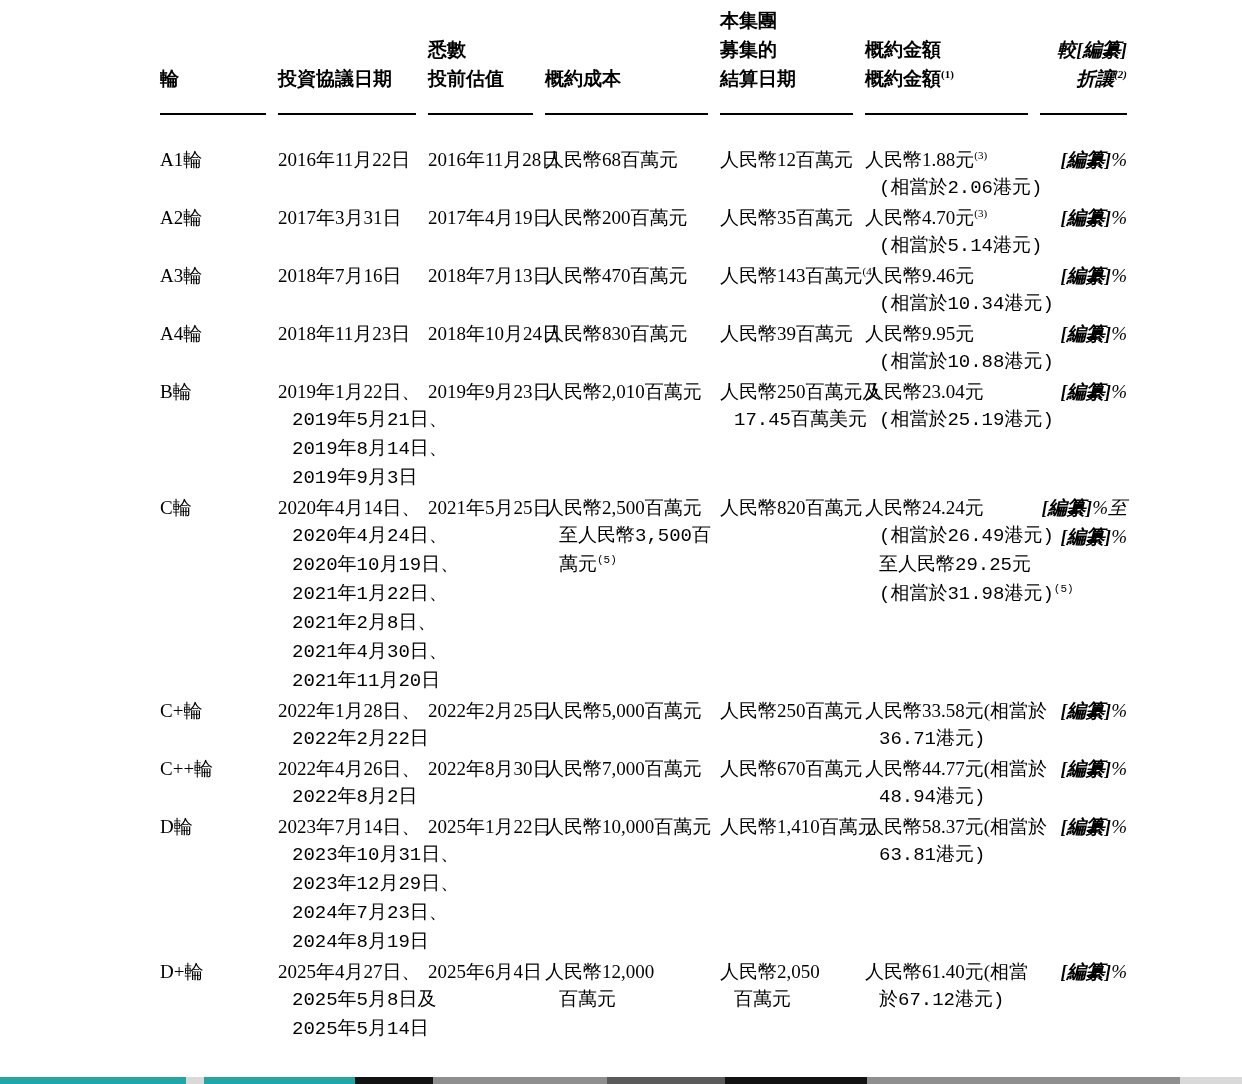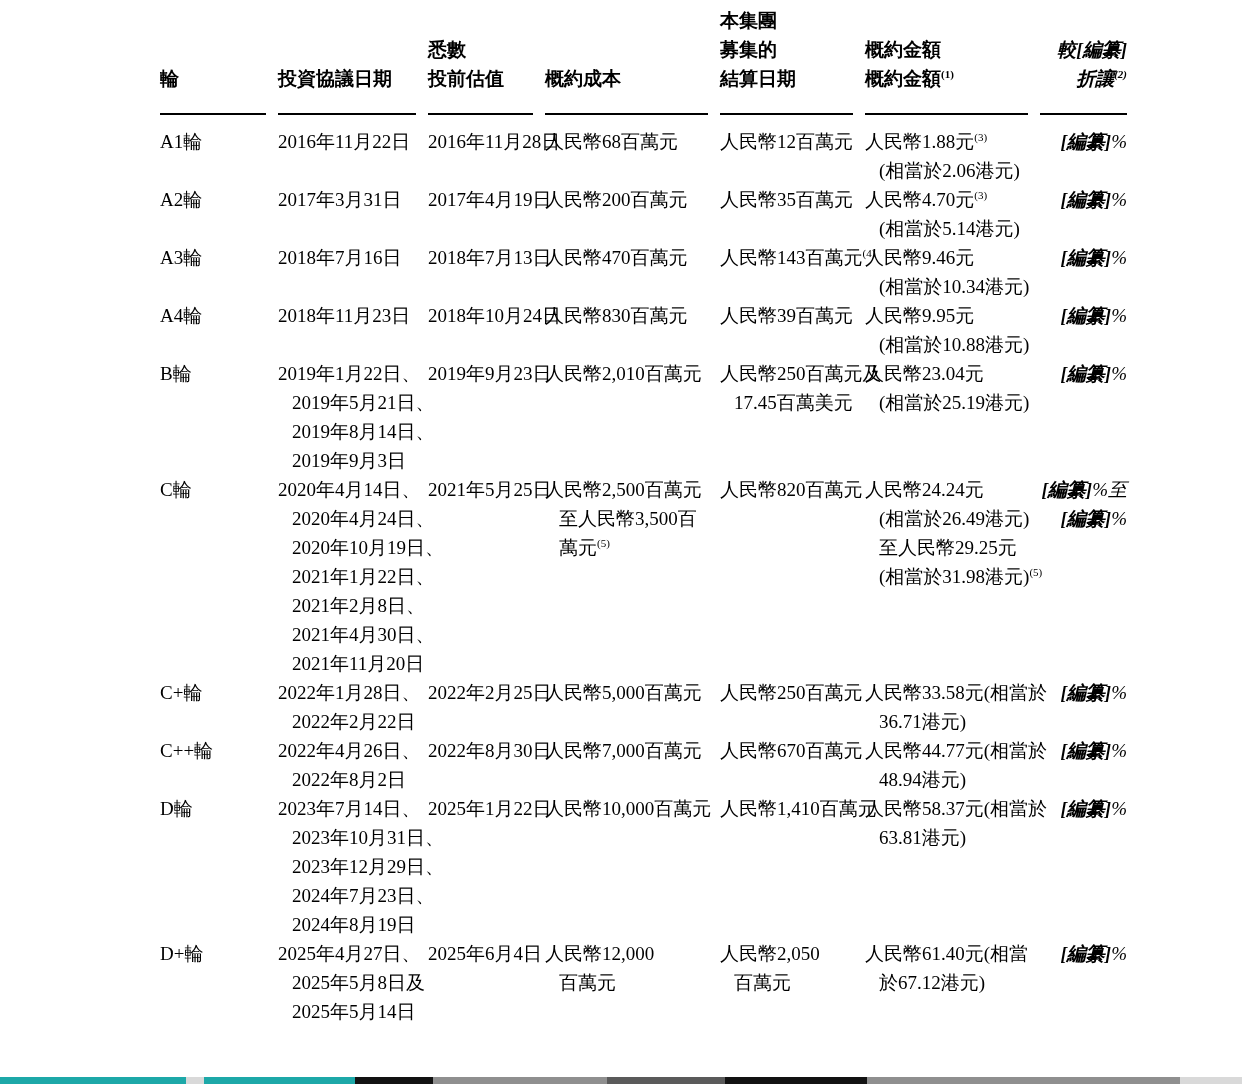--- a/index.html
+++ b/index.html
@@ -11,22 +11,22 @@
   .page{position:absolute;inset:0;}
   .tbl-wrap{position:absolute;left:160px;top:6px;}
   table{border-collapse:collapse;table-layout:fixed;width:967px;}
   th,td{padding:0 12px 0 0;vertical-align:top;font-weight:normal;text-align:left;}
   th{vertical-align:bottom;}
   th:last-child,td:last-child{padding-right:0;font-style:italic;}
   .hd{border-bottom:2px solid #000;padding-bottom:20px;font-weight:bold;}
   .ln{line-height:29px;font-size:19px;white-space:nowrap;}
   sup{font-size:11px;line-height:0;}
   .col-discount{text-align:right;}
-  td:not(.col-discount) .ln + .ln{padding-left:14px;}
-  tbody tr:first-child td{padding-top:12px;margin-left:36px;}
+  td:not(.col-discount) .ln + .ln{padding-left:14px;font-family:Liberation Mono, monospace;}
+  tbody tr:first-child td{padding-top:30px;margin-left:36px;}
   .b{font-weight:bold;text-align:right;}
   .strip{position:absolute;left:0;bottom:0;height:7px;width:1242px;}
   .strip .seg{position:absolute;top:0;height:100%;}
 </style>
 </head>
 <body>
 
 <div class="page">
   <div class="tbl-wrap">
     <table>

